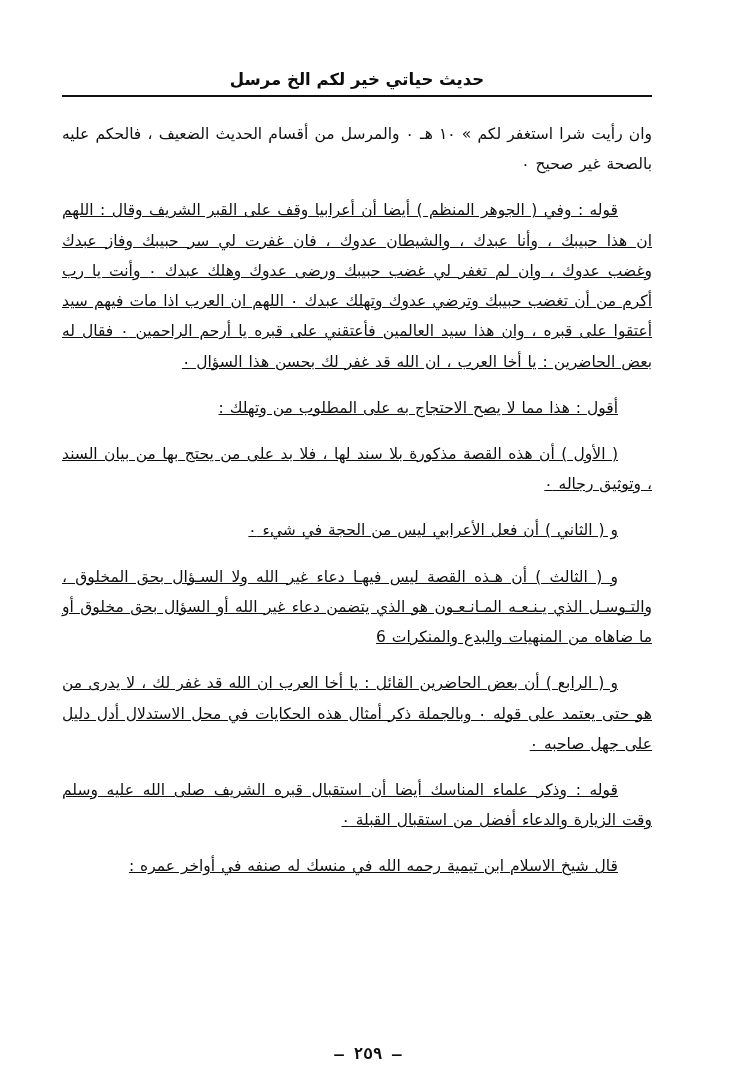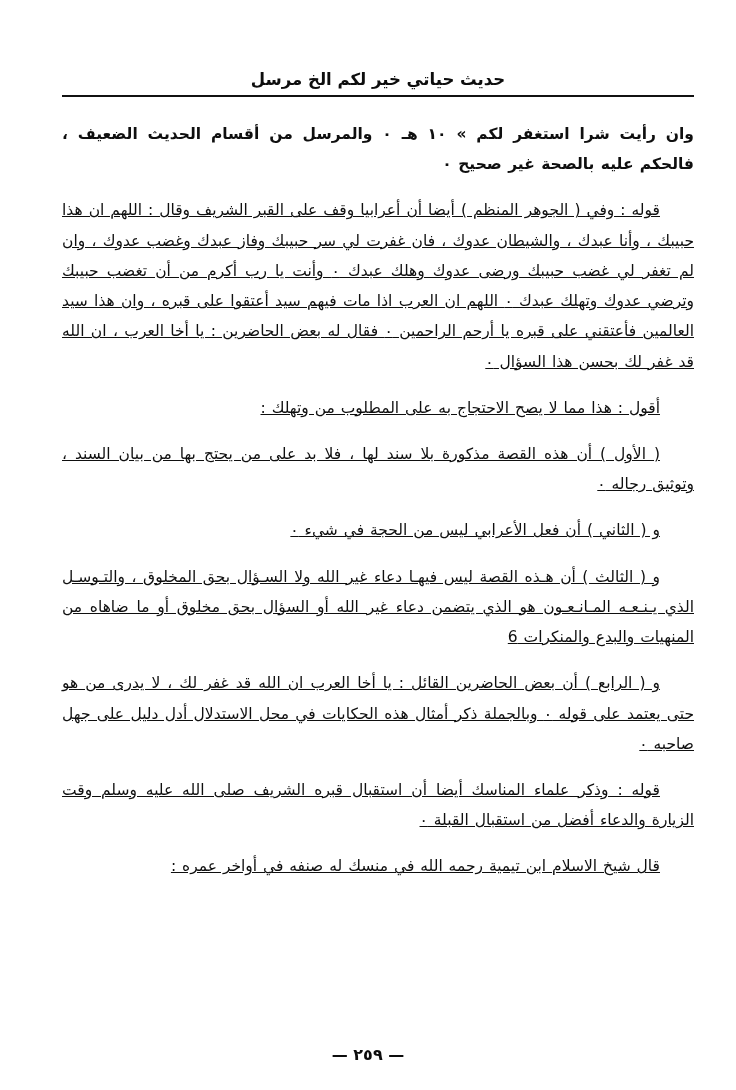--- a/index.html
+++ b/index.html
@@ -12,21 +12,21 @@
     height: 1090px;
     font-family: "DejaVu Sans", "Liberation Sans", sans-serif;
     color: #111111;
     position: relative;
     overflow: hidden;
   }
   .page {
     width: 736px;
     height: 1090px;
     box-sizing: border-box;
-    padding: 70px 42px 30px 62px;
+    padding: 70px 84px 30px 62px;
     position: relative;
   }
   .header {
     text-align: center;
     font-size: 16.5px;
     font-weight: bold;
     letter-spacing: 0px;
     margin: 0 0 6px 0;
     color: #0d0d0d;
   }
@@ -44,32 +44,32 @@
     margin: 0 0 16px 0;
     color: #0f0f0f;
     word-spacing: 1px;
   }
   .para.indent {
     text-indent: 34px;
     text-decoration: underline;
   }
   .para.first {
     text-indent: 0;
-    font-weight: bold;
   }
   .footer {
     position: absolute;
     bottom: 26px;
     left: 0;
     right: 0;
     text-align: center;
     font-size: 16px;
     font-weight: bold;
     letter-spacing: 1px;
     color: #0d0d0d;
+    font-family: Liberation Mono, monospace;
   }
 </style>
 </head>
 <body>
 
 <div class="page">
 
   <div class="header">حديث حياتي خير لكم الخ مرسل</div>
   <hr class="rule">
 

